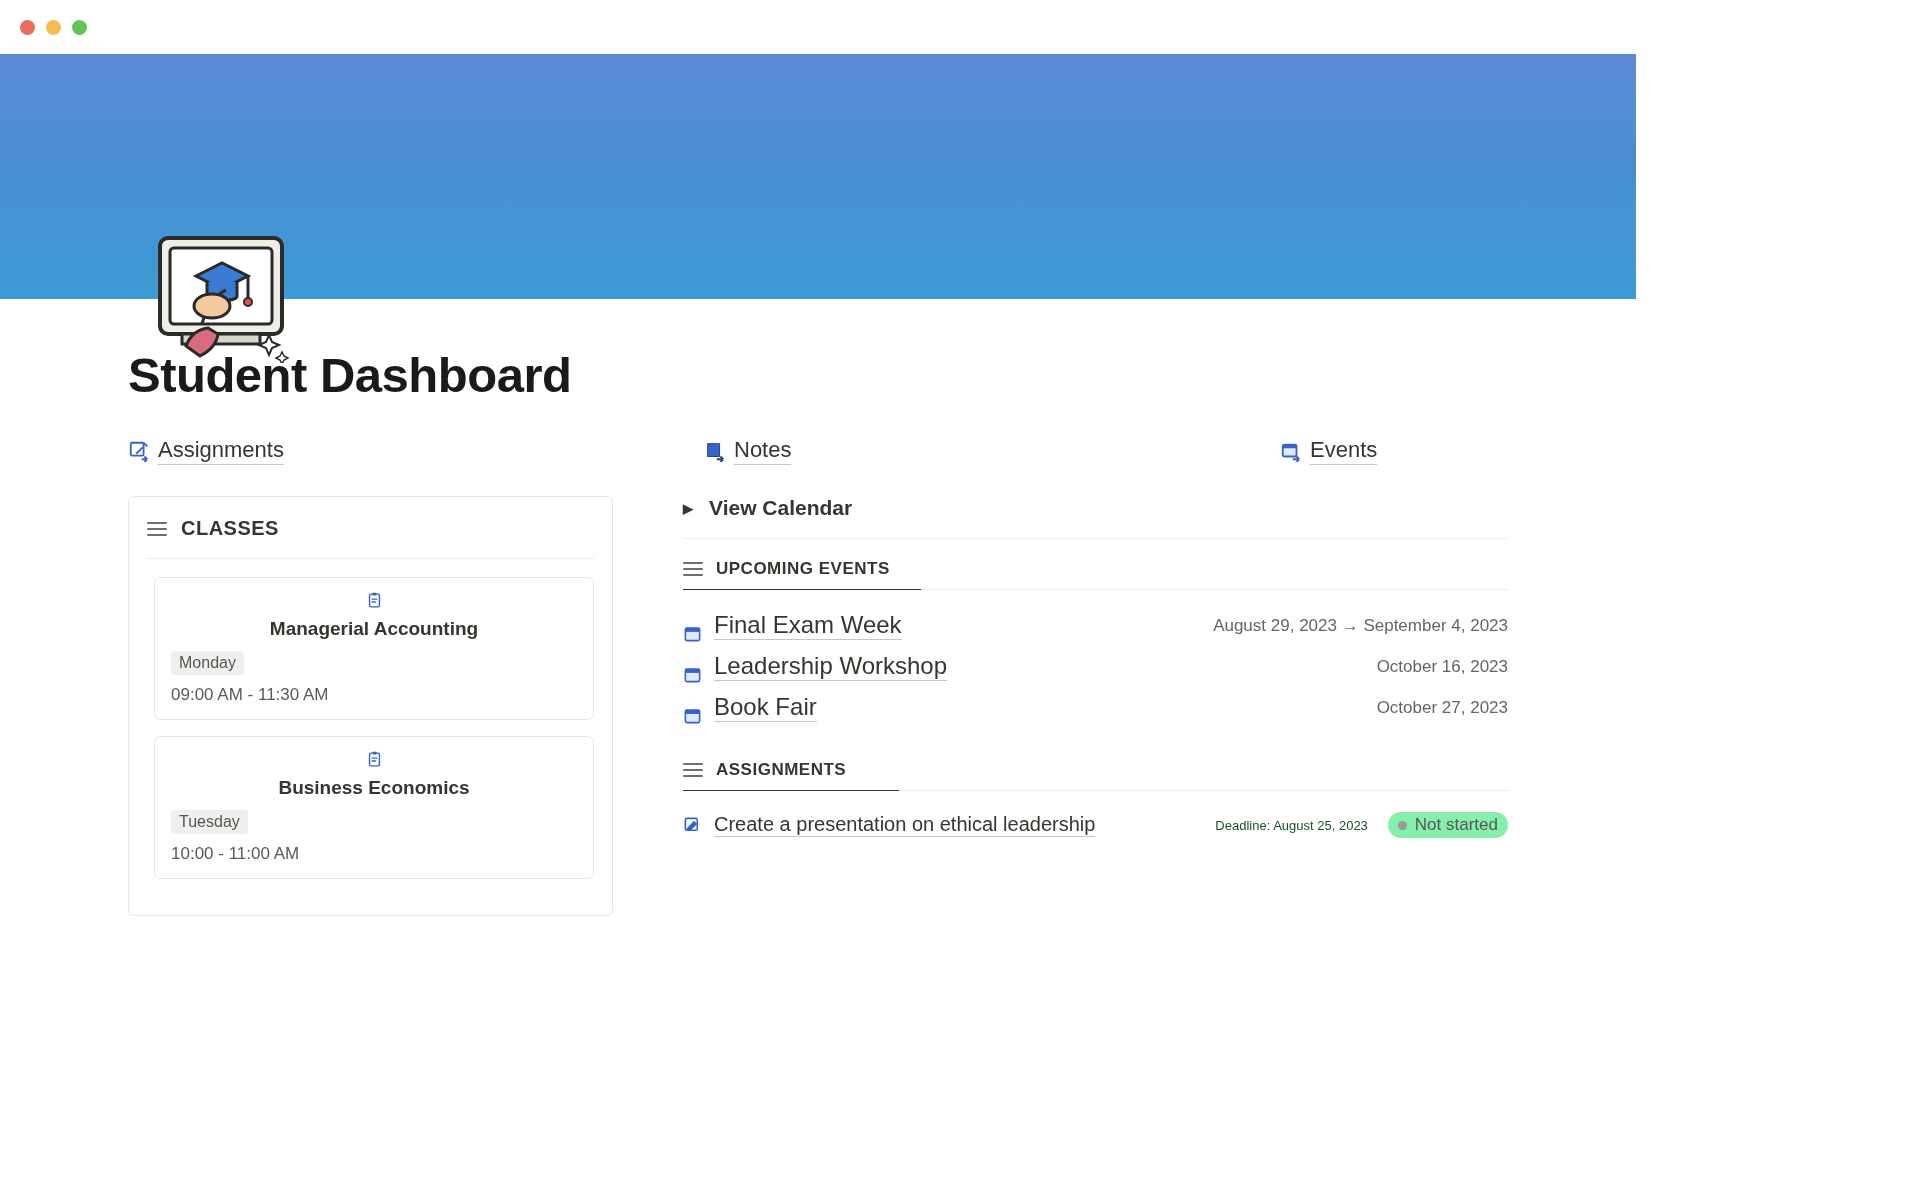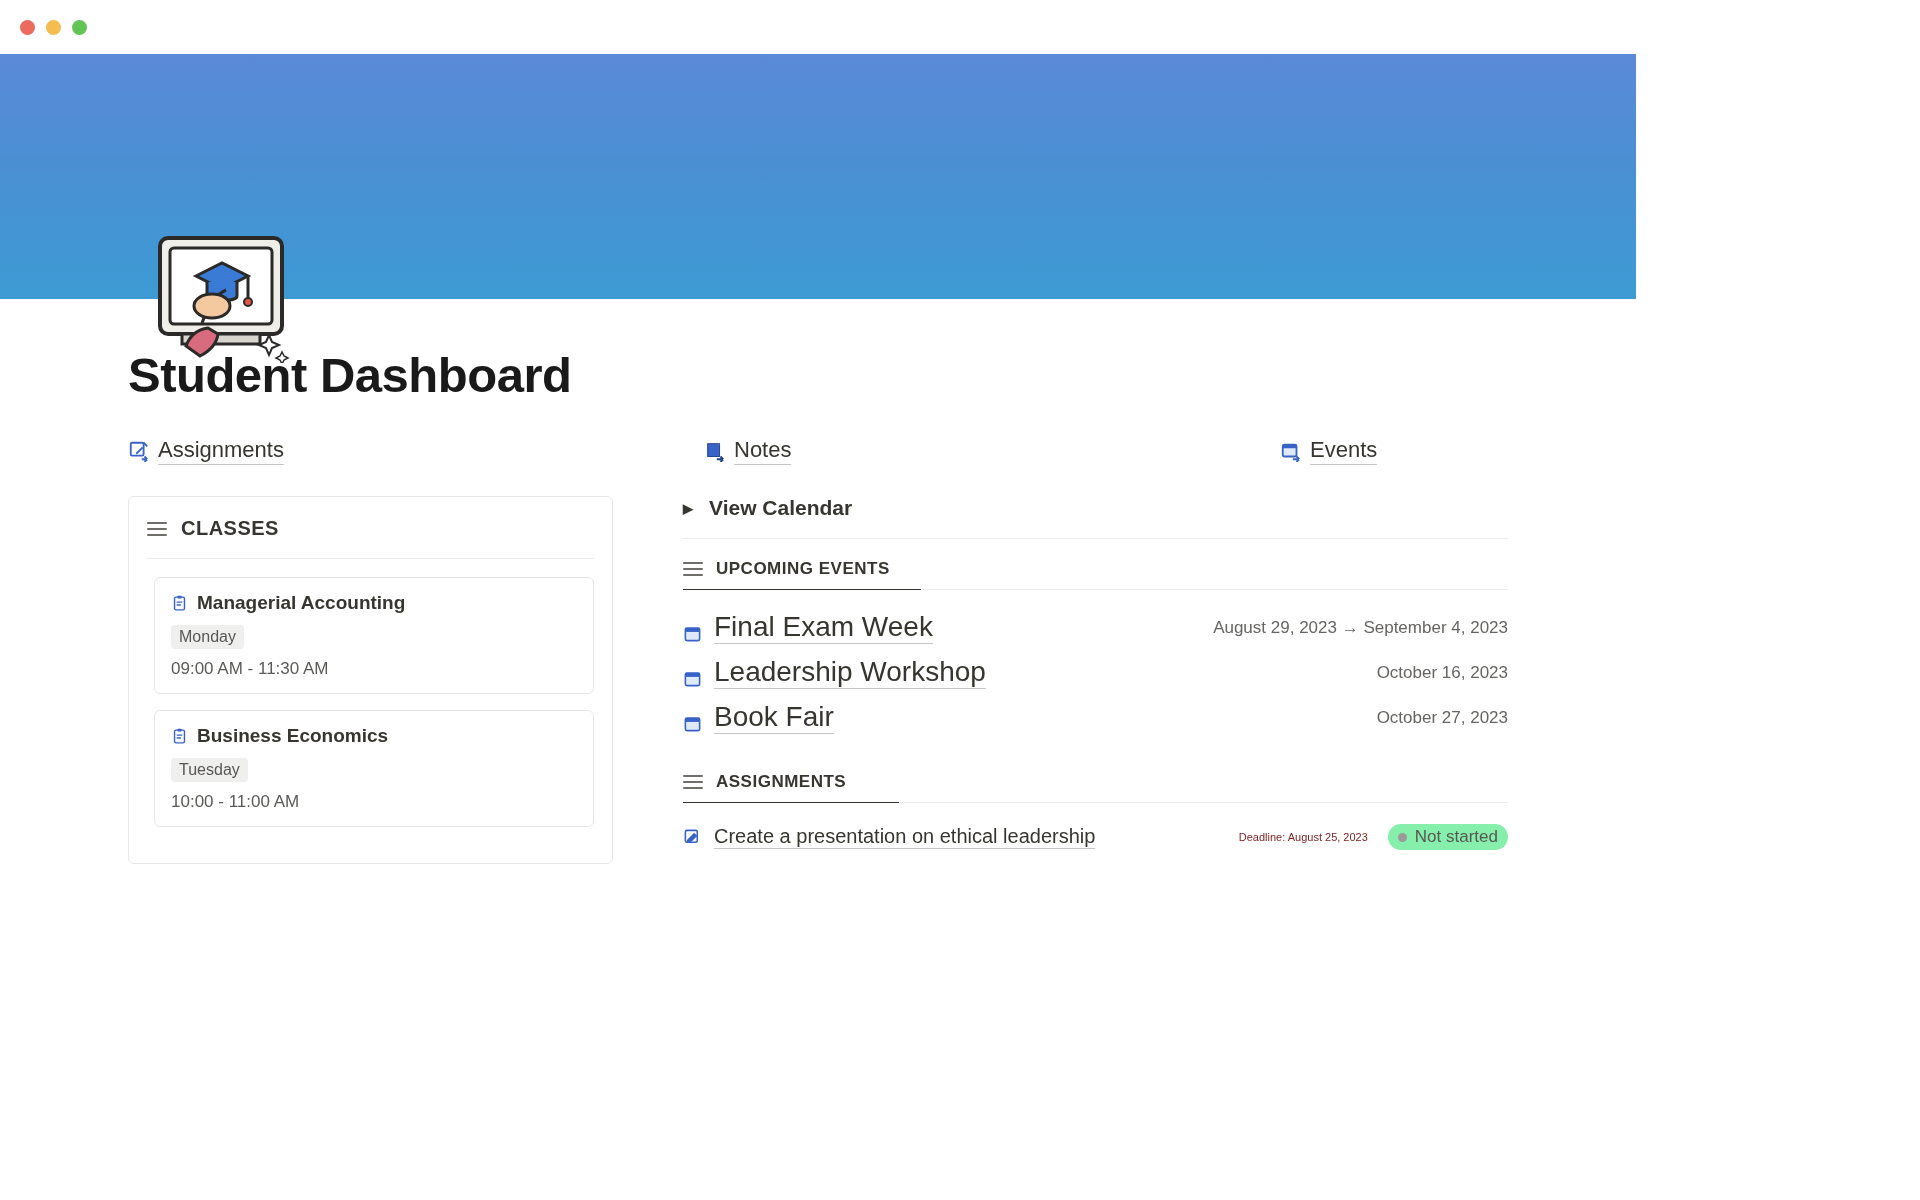--- a/index.html
+++ b/index.html
@@ -26,39 +26,39 @@
 .right-col{flex:1;}
 .classes-box{border:1px solid #e7e7e6;border-radius:6px;padding:20px 18px;}
 .classes-head{display:flex;align-items:center;gap:14px;margin-bottom:18px;}
 .classes-title{font-size:20px;font-weight:600;letter-spacing:.5px;color:#37352f;}
 .divider{height:1px;background:#ececec;margin:0 0 18px 0;}
 .semester{display:flex;align-items:center;gap:9px;padding-left:7px;margin-bottom:22px;}
 .semester .spin{width:18px;height:18px;border:2px dotted #37352f;border-radius:50%;}
 .semester .txt{font-size:19px;font-weight:600;color:#37352f;}
 .semester .chev{color:#9b9a97;font-size:13px;}
 .class-card{border:1px solid #e7e7e6;border-radius:6px;padding:14px 16px;margin-left:7px;margin-bottom:16px;}
-.class-title{display:flex;align-items:center;gap:9px;font-size:19px;font-weight:600;color:#37352f;margin-bottom:11px;}
+.class-title{display:flex;align-items:center;gap:9px;font-size:19px;font-weight:600;color:#37352f;margin-bottom:11px;flex-direction:column;}
 .day-tag{display:inline-block;background:#efefee;color:#585754;font-size:16px;padding:3px 8px;border-radius:4px;margin-bottom:10px;}
 .class-time{font-size:17px;color:#5a5a57;}
 .view-cal{display:flex;align-items:center;gap:16px;font-size:21px;font-weight:600;color:#37352f;border-bottom:1px solid #ededec;padding-bottom:18px;margin-bottom:0;}
 .view-cal .tri{font-size:13px;}
 .sec-head{display:flex;align-items:center;gap:13px;font-size:17px;font-weight:600;letter-spacing:.5px;color:#37352f;padding:20px 0 10px 0;}
 .sec-head-wrap{position:relative;border-bottom:1px solid #ececec;margin-bottom:15px;}
 .sec-underline{position:absolute;left:0;bottom:-1px;height:1.5px;background:#37352f;}
 .u-events{width:238px;}
 .u-assign{width:216px;}
 .event-row{display:flex;align-items:center;padding:6px 0;}
-.event-left{display:flex;align-items:center;gap:12px;font-size:28px;font-weight:500;color:#37352f;}
+.event-left{display:flex;align-items:flex-end;gap:12px;font-size:24px;font-weight:500;color:#37352f;}
 .event-left .lbl{border-bottom:1px solid #c7c6c3;}
 .event-date{margin-left:auto;font-size:17px;color:#666562;}
 .assign-row{display:flex;align-items:center;padding:6px 0;}
 .assign-left{display:flex;align-items:center;gap:12px;font-size:20px;font-weight:500;color:#37352f;}
 .assign-left .lbl{border-bottom:1px solid #c7c6c3;}
 .assign-meta{margin-left:auto;display:flex;align-items:center;gap:20px;}
-.deadline{font-size:11px;color:#7f1d1d;}
+.deadline{font-size:13px;color:#14532d;}
 .status-pill{display:flex;align-items:center;gap:8px;background:#86efac;color:#585754;font-size:17px;padding:3px 10px;border-radius:14px;}
 .status-pill .dot{width:9px;height:9px;border-radius:50%;background:#9b9a97;}
 .ham{width:20px;height:14px;display:flex;flex-direction:column;justify-content:space-between;}
 .ham span{display:block;height:2px;background:#6f6e6b;border-radius:1px;}
 </style>
 </head>
 <body>
 
 <div class="window">
   <div class="titlebar">

